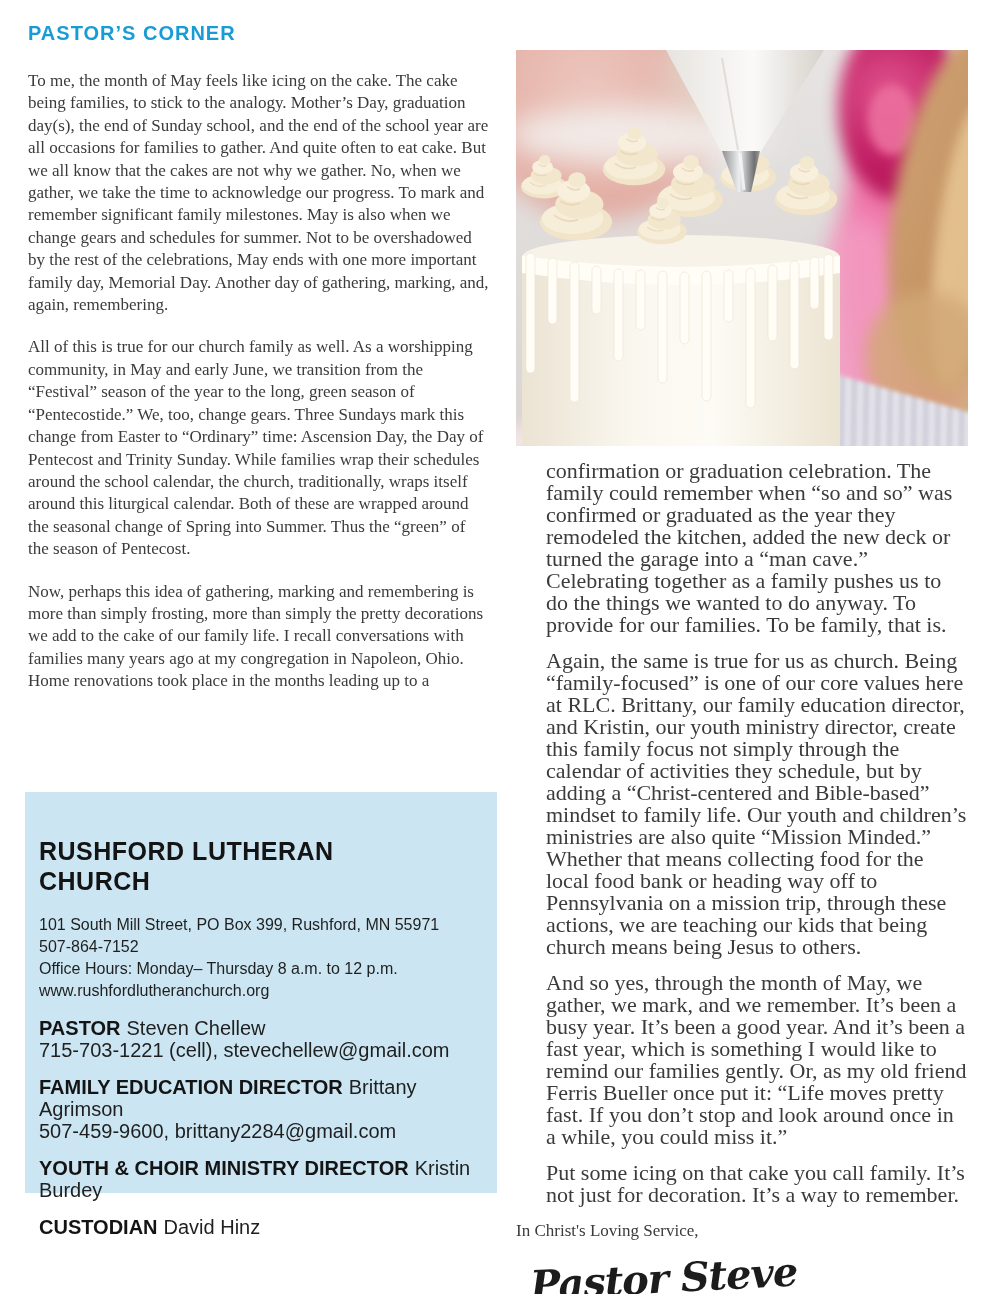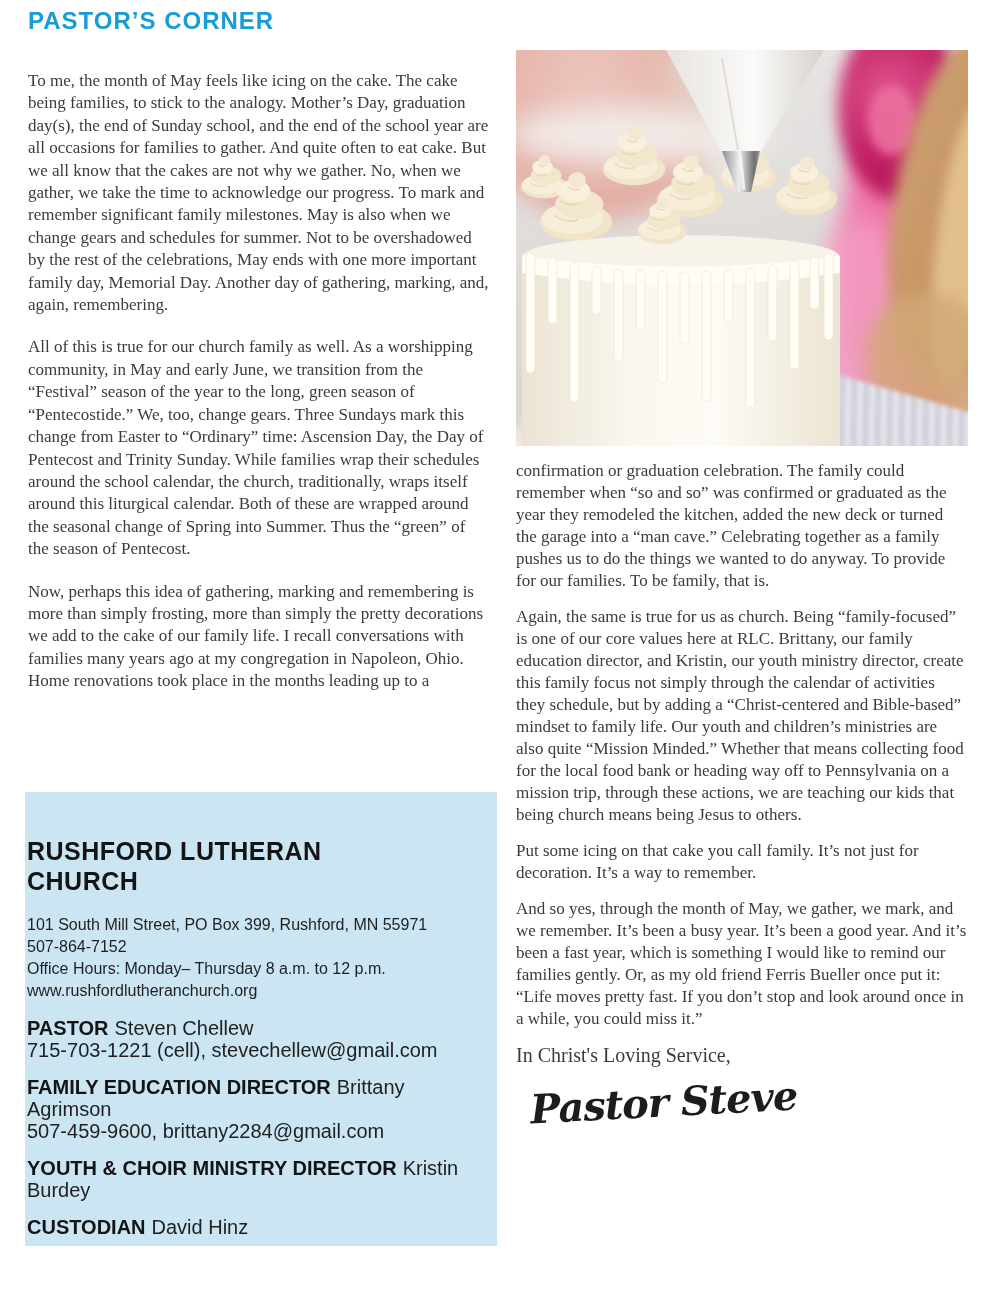--- a/index.html
+++ b/index.html
@@ -2,50 +2,50 @@
 <html><head>
 <meta charset="utf-8">
 <style>
   html,body{margin:0;padding:0;background:#ffffff;}
   .page{
     position:relative;width:1000px;height:1294px;background:#ffffff;overflow:hidden;
     font-family:"Liberation Serif", serif;
     --accent:#189CD6; --box-blue:#CBE6F2; --body-text:#3B3B3B;
   }
   .headline{
-    position:absolute;left:28px;top:7px;
-    font-family:"Liberation Sans", sans-serif;font-weight:800;font-size:24px;
+    position:absolute;left:28px;top:22px;
+    font-family:"Liberation Sans", sans-serif;font-weight:800;font-size:20px;
     letter-spacing:1px;color:var(--accent);
   }
   .col-left{
     position:absolute;left:28px;top:62px;width:462px;
     font-size:17px;line-height:22.4px;color:var(--body-text);
   }
   .col-left p, .rtext p{margin:8px 0 20px 0;}
   .rtext p{margin:0 0 14px 0;}
 
   
   .info-box{
-    position:absolute;left:25px;top:792px;width:472px;height:454px;
+    position:absolute;left:25px;top:792px;width:472px;height:401px;
     background:var(--box-blue);box-sizing:border-box;
-    padding:44px 24px 0 2px;
+    padding:44px 24px 0 14px;
     font-family:"Liberation Sans", sans-serif;color:#1f1f1f;
   }
   .church-name{
     font-weight:800;font-size:25px;line-height:30px;letter-spacing:.5px;
     color:#141414;max-width:345px;margin-bottom:18px;
   }
   .addr div{font-size:16px;line-height:22px;}
   .staff{margin-top:15px;font-size:20px;line-height:22px;}
   .staff .slabel{font-weight:800;margin-right:6px;color:#141414;}
 
   
   .col-right{position:absolute;left:516px;top:50px;width:452px;}
-  .rtext{font-size:17px;line-height:22px;color:var(--body-text);}
-  .closing{font-size:20px;line-height:22px;color:var(--body-text);margin-top:4px;font-family:Liberation Serif, serif;}
+  .rtext{font-size:22px;line-height:22px;color:var(--body-text);margin-left:30px;}
+  .closing{font-size:17px;line-height:22px;color:var(--body-text);margin-top:4px;font-family:Liberation Serif, serif;}
   .signature{
     font-family:"DejaVu Serif", serif;font-style:italic;font-weight:bold;
     font-size:40px;color:#1c1c1c;transform:rotate(-3deg);
     margin:8px 0 0 14px;letter-spacing:-1px;
   }
 
   
   .photo{position:relative;width:452px;height:396px;overflow:hidden;margin-bottom:14px;
          background:linear-gradient(175deg,#e8e6e5 0%,#dedbd9 50%,#d8d4d1 100%);}
   .photo .blob{position:absolute;border-radius:50%;}
@@ -203,21 +203,21 @@
         <path d="M206,8 L222,100" stroke="#dcd7d0" stroke-width="2" fill="none" opacity="0.8"></path>
 
         <path d="M206,101 L244,101 L235,142 L221,142 Z" fill="url(#tipGrad)"></path>
         <path d="M224,103 L228,140" stroke="#f6f7f9" stroke-width="3" opacity="0.85" fill="none"></path>
       </svg>
     </div>
 
     <div class="rtext">
       <p>confirmation or graduation celebration. The family could remember when “so and so” was confirmed or graduated as the year they remodeled the kitchen, added the new deck or turned the garage into a “man cave.” Celebrating together as a family pushes us to do the things we wanted to do anyway. To provide for our families. To be family, that is.</p>
       <p>Again, the same is true for us as church. Being “family-focused” is one of our core values here at RLC.  Brittany, our family education director, and Kristin, our youth ministry director, create this family focus not simply through the calendar of activities they schedule, but by adding a “Christ-centered and Bible-based” mindset to family life. Our youth and children’s ministries are also quite “Mission Minded.” Whether that means collecting food for the local food bank or heading way off to Pennsylvania on a mission trip, through these actions, we are teaching our kids that being church means being Jesus to others.</p>
+      <p>And so yes, through the month of May, we gather, we mark, and we remember. It’s been a busy year. It’s been a good year. And it’s been a fast year, which is something I would like to remind our families gently.  Or, as my old friend Ferris Bueller once put it: “Life moves pretty fast. If you don’t stop and look around once in a while, you could miss it.”</p>
       <p>Put some icing on that cake you call family.  It’s not just for decoration.  It’s a way to remember.</p>
-      <p>And so yes, through the month of May, we gather, we mark, and we remember. It’s been a busy year. It’s been a good year. And it’s been a fast year, which is something I would like to remind our families gently.  Or, as my old friend Ferris Bueller once put it: “Life moves pretty fast. If you don’t stop and look around once in a while, you could miss it.”</p>
     </div>
 
     <div class="closing">In Christ's Loving Service,</div>
     <div class="signature">Pastor Steve</div>
   </div>
 
 </div>
 
 </body></html>

